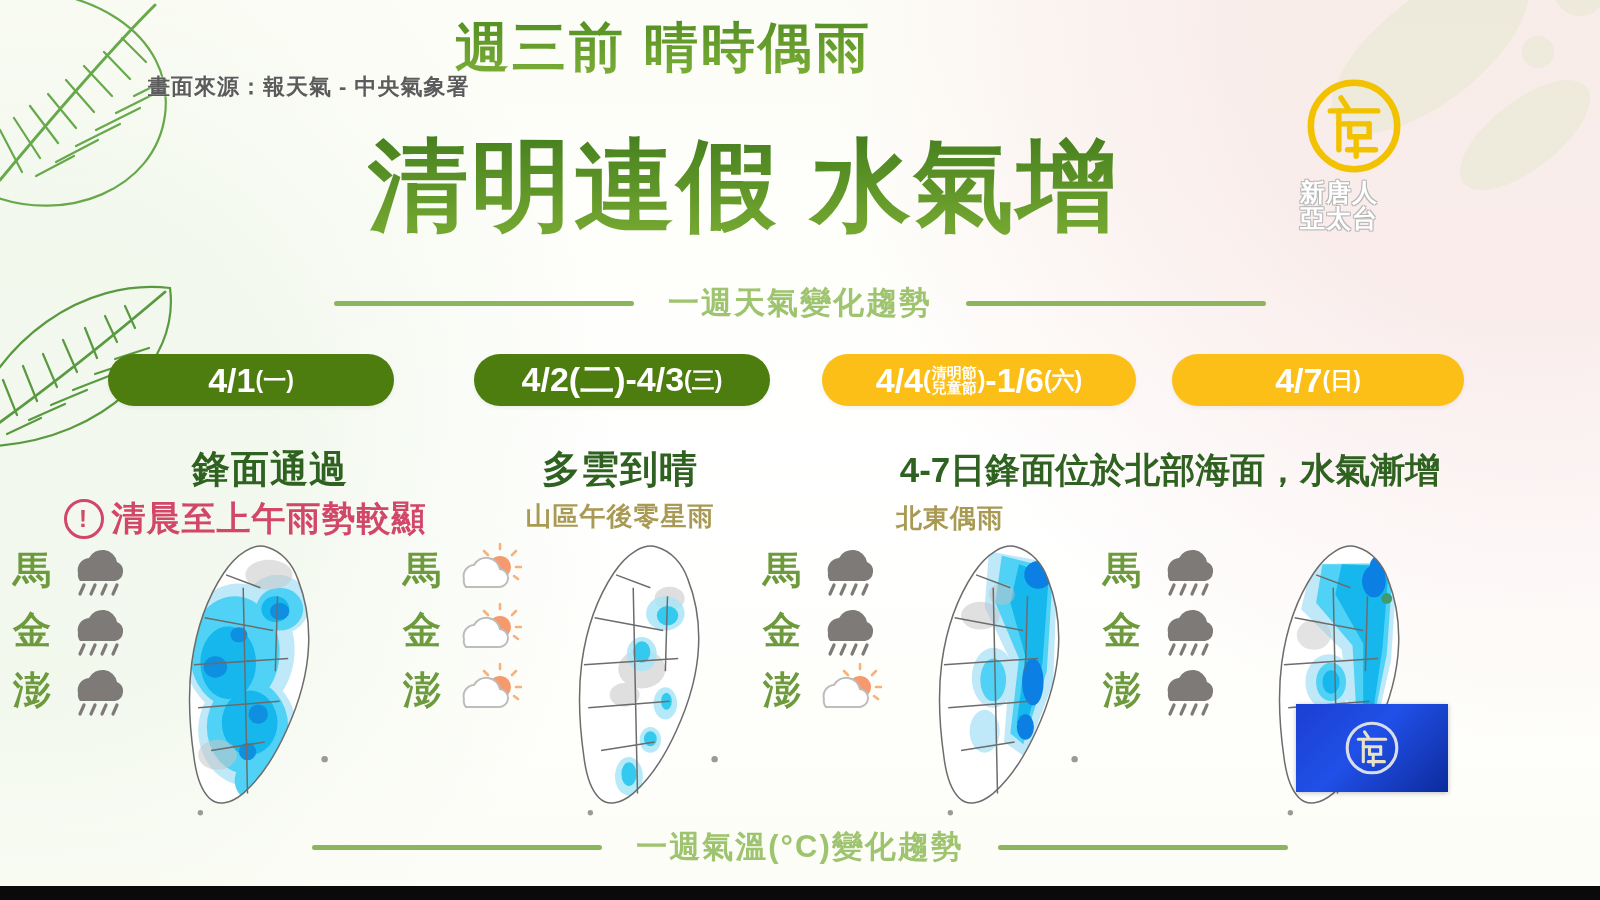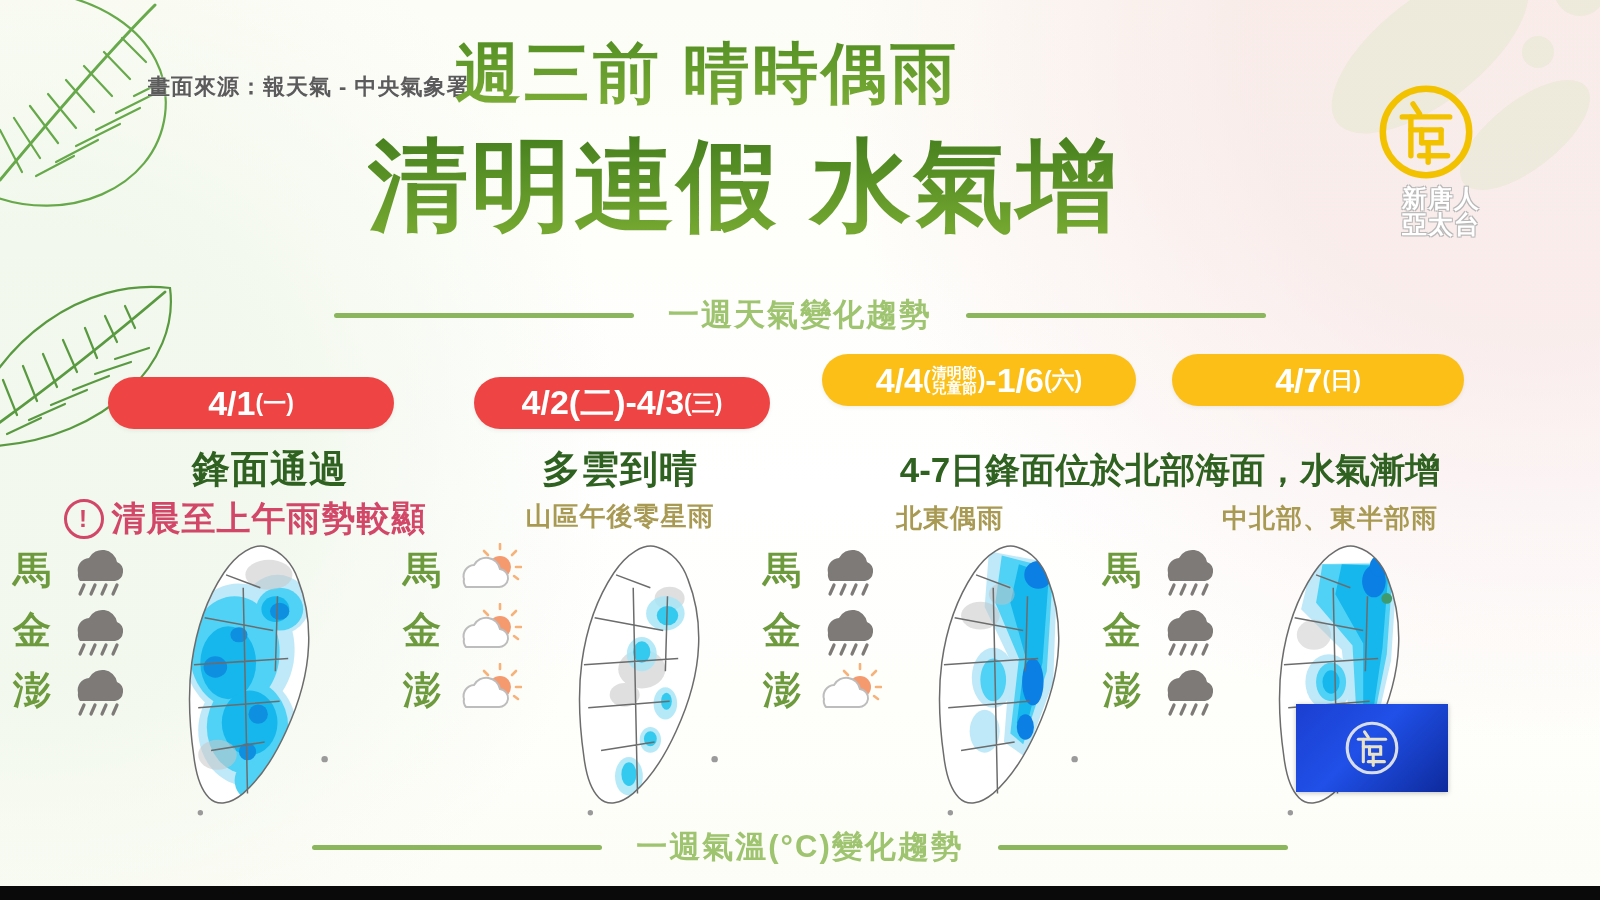--- a/index.html
+++ b/index.html
@@ -55,22 +55,22 @@
 
   
   .headline-1, .headline-2 {
     position: absolute;
     font-weight: bold;
     white-space: nowrap;
     letter-spacing: 3px;
   }
   .headline-1 {
     left: 455px;
-    top: 29px;
-    font-size: 66px;
+    top: 12px;
+    font-size: 54px;
     color: #3f7a1e;
     background: linear-gradient(180deg, #4f8c22 0%, #82b23a 100%);
     -webkit-background-clip: text;
     background-clip: text;
     color: transparent;
     text-shadow: none;
   }
   .headline-2 {
     left: 368px;
     top: 120px;
@@ -79,23 +79,23 @@
     -webkit-background-clip: text;
     background-clip: text;
     color: transparent;
     text-align: center;
   }
 
   
   .channel-logo {
     position: absolute;
     right: 120px;
-    top: 78px;
+    top: 72px;
     width: 180px;
-    text-align: right;
+    text-align: left;
   }
   .logo-mark {
     width: 108px;
     height: 108px;
     margin: 0 auto;
   }
   .logo-caption {
     margin-top: -4px;
     font-size: 25px;
     font-weight: bold;
@@ -123,21 +123,21 @@
     background: #8cb65e;
     border-radius: 3px;
   }
   .section-head .label {
     font-size: 31px;
     font-weight: bold;
     color: #9ec46f;
     letter-spacing: 2px;
     white-space: nowrap;
   }
-  .section-head.top { top: 282px; margin-top: 12px; }
+  .section-head.top { top: 282px; }
   .section-head.bottom { top: 826px; }
   .section-head.bottom .rule { width: 290px; }
 
   
   .pill-row {
     position: absolute;
     top: 354px;
     left: 0;
     width: 1600px;
     height: 56px;
@@ -147,21 +147,21 @@
     height: 52px;
     border-radius: 26px;
     display: flex;
     align-items: center;
     justify-content: center;
     color: #ffffff;
     font-weight: bold;
     white-space: nowrap;
     box-shadow: 0 2px 4px rgba(0,0,0,.06);
   }
-  .pill.green { background: #ef4444; margin-top: 23px; }
+  .pill.green { background: #4d7c0f; }
   .pill.amber { background: #fcbf17; }
   .pill .big { font-size: 34px; letter-spacing: 0px; }
   .pill .small { font-size: 23px; }
   .pill .stack {
     display: inline-flex;
     flex-direction: column;
     line-height: 1.0;
     font-size: 15px;
     margin: 0 1px;
     text-align: center;
@@ -382,21 +382,20 @@
   <div class="desc desc-sub-pink d1-sub">
     <span class="warn-icon">!</span>
     <span>清晨至上午雨勢較顯</span>
   </div>
 
   <div class="desc desc-main d2-main">多雲到晴</div>
   <div class="desc desc-sub-olive d2-sub">山區午後零星雨</div>
 
   <div class="desc d34-main">4-7日鋒面位於北部海面，水氣漸增</div>
   <div class="desc desc-sub-olive d3-sub">北東偶雨</div>
-  <div class="desc desc-sub-olive d4-sub">中北部、東半部雨</div>
 
   <div class="col col-1">
     <div class="islands">
       <div class="island-row">
         <span class="island-name">馬</span>
         <svg class="wx-icon" viewBox="0 0 72 54">
           <path d="M18 30 a12 12 0 0 1 11-15 a15 15 0 0 1 28 4 a10 10 0 0 1 -2 19 H20 a10 10 0 0 1 -2 -8 Z" fill="#7d7a78"></path>
           <g stroke="#7d7a78" stroke-width="3.2" stroke-linecap="round">
             <path d="M24 42 L20 51"></path>
               <path d="M35 42 L31 51"></path>

